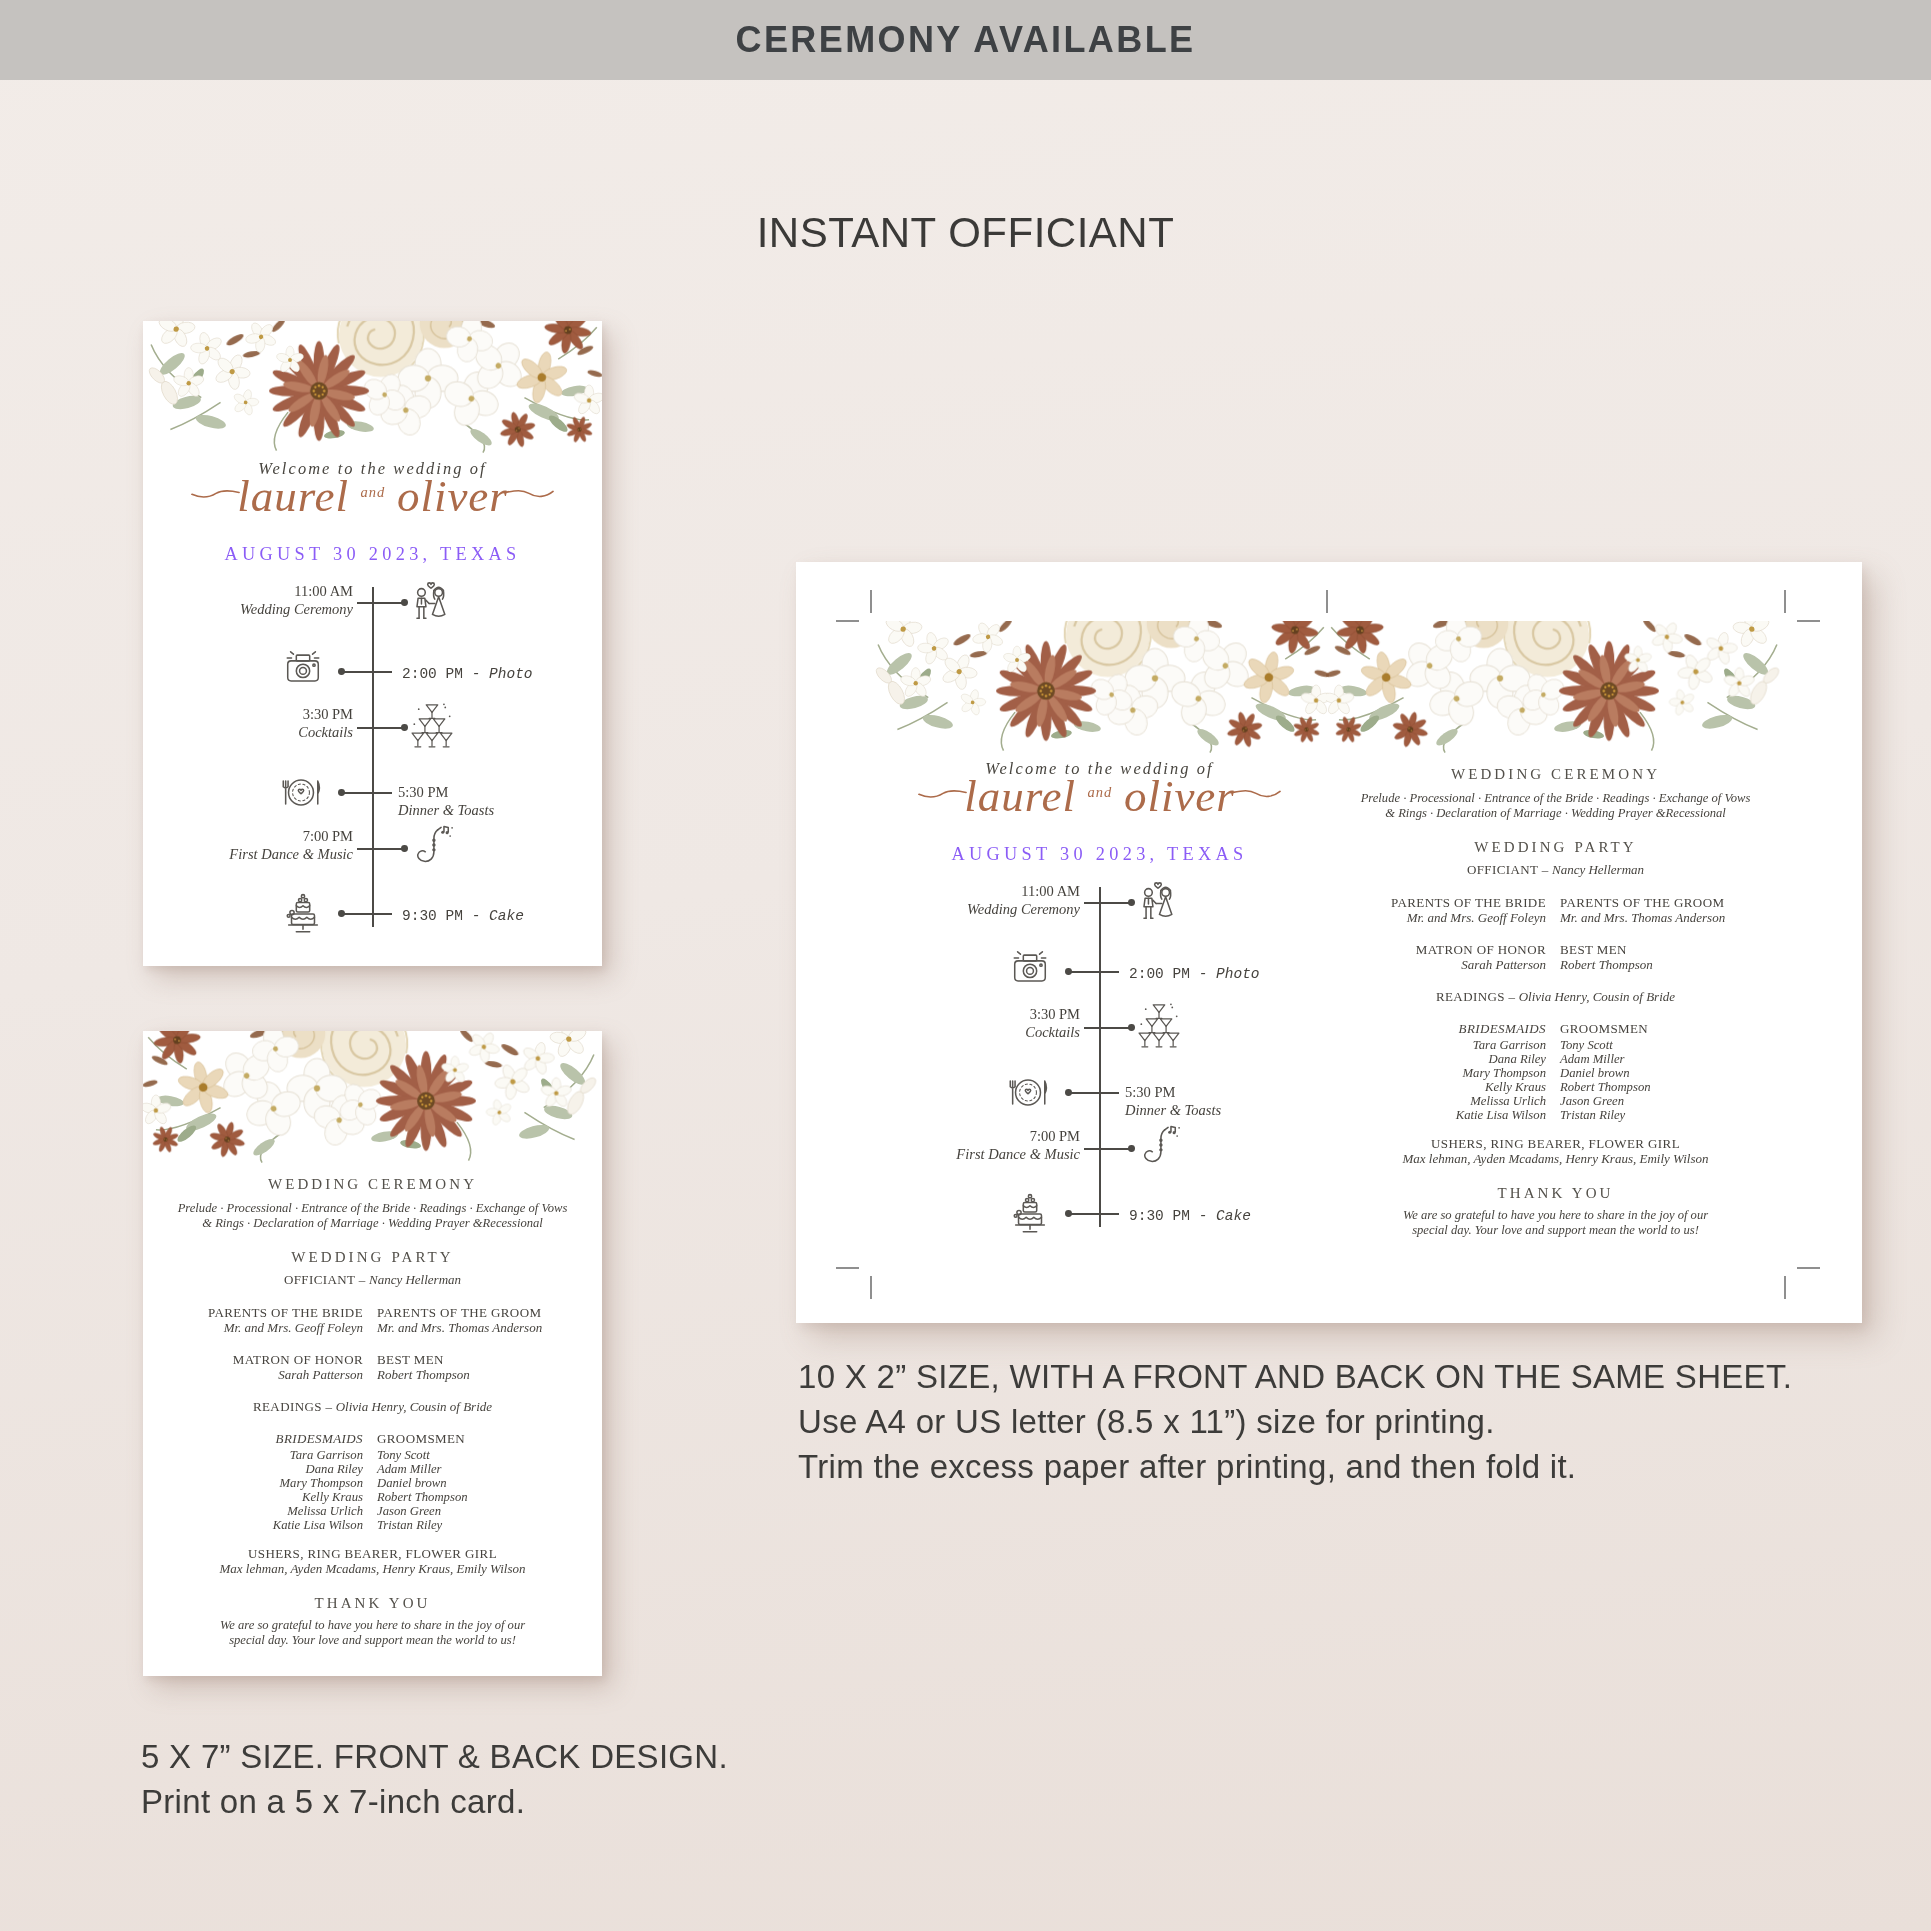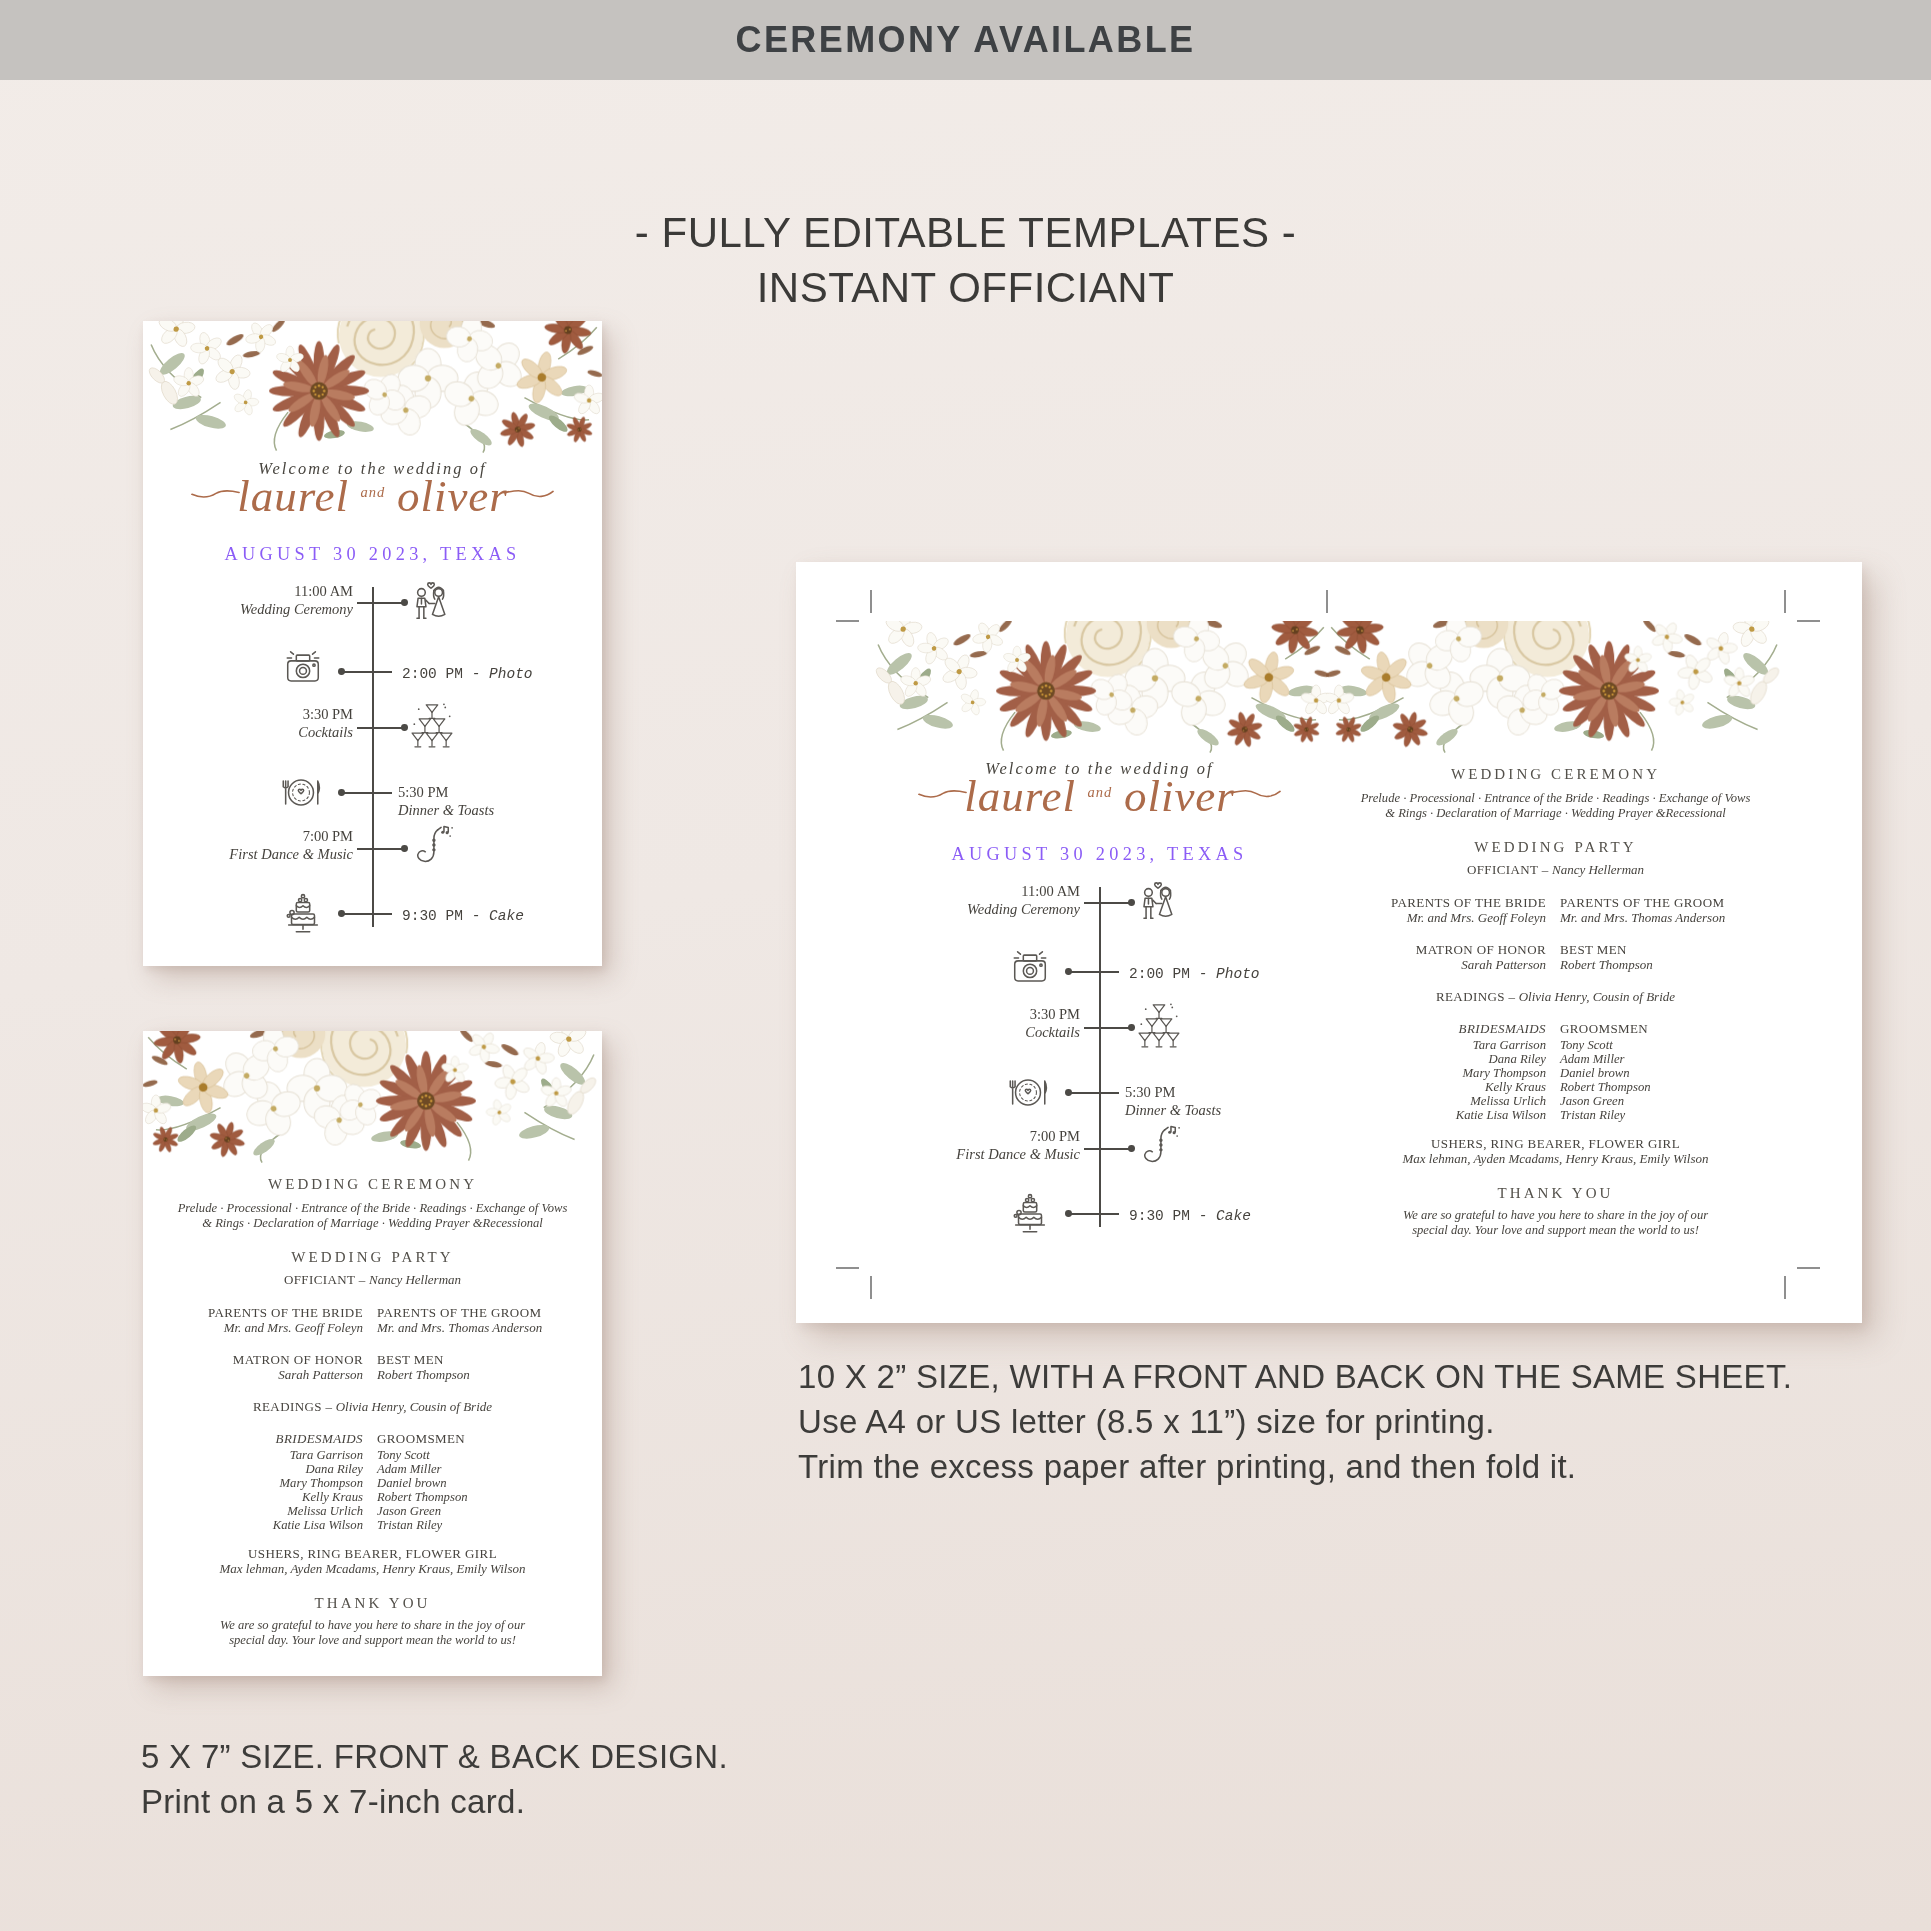--- a/index.html
+++ b/index.html
@@ -323,21 +323,20 @@
       <path d="M8,36.5 h30 M23,36.5 v4.5 M16,43.5 h14"></path>
     </g>
   </defs>
 </svg>
 
 <header class="banner">
   <span>CEREMONY AVAILABLE</span>
 </header>
 
 <div class="intro">
-  <div>- FULLY EDITABLE TEMPLATES -</div>
   <div>INSTANT OFFICIANT</div>
 </div>
 
 <div class="card" id="card-front">
   <div class="face front">
     <div class="floral">
       <svg viewBox="0 0 475 170">
           <use href="#floral-band"></use>
         </svg>
     </div>

